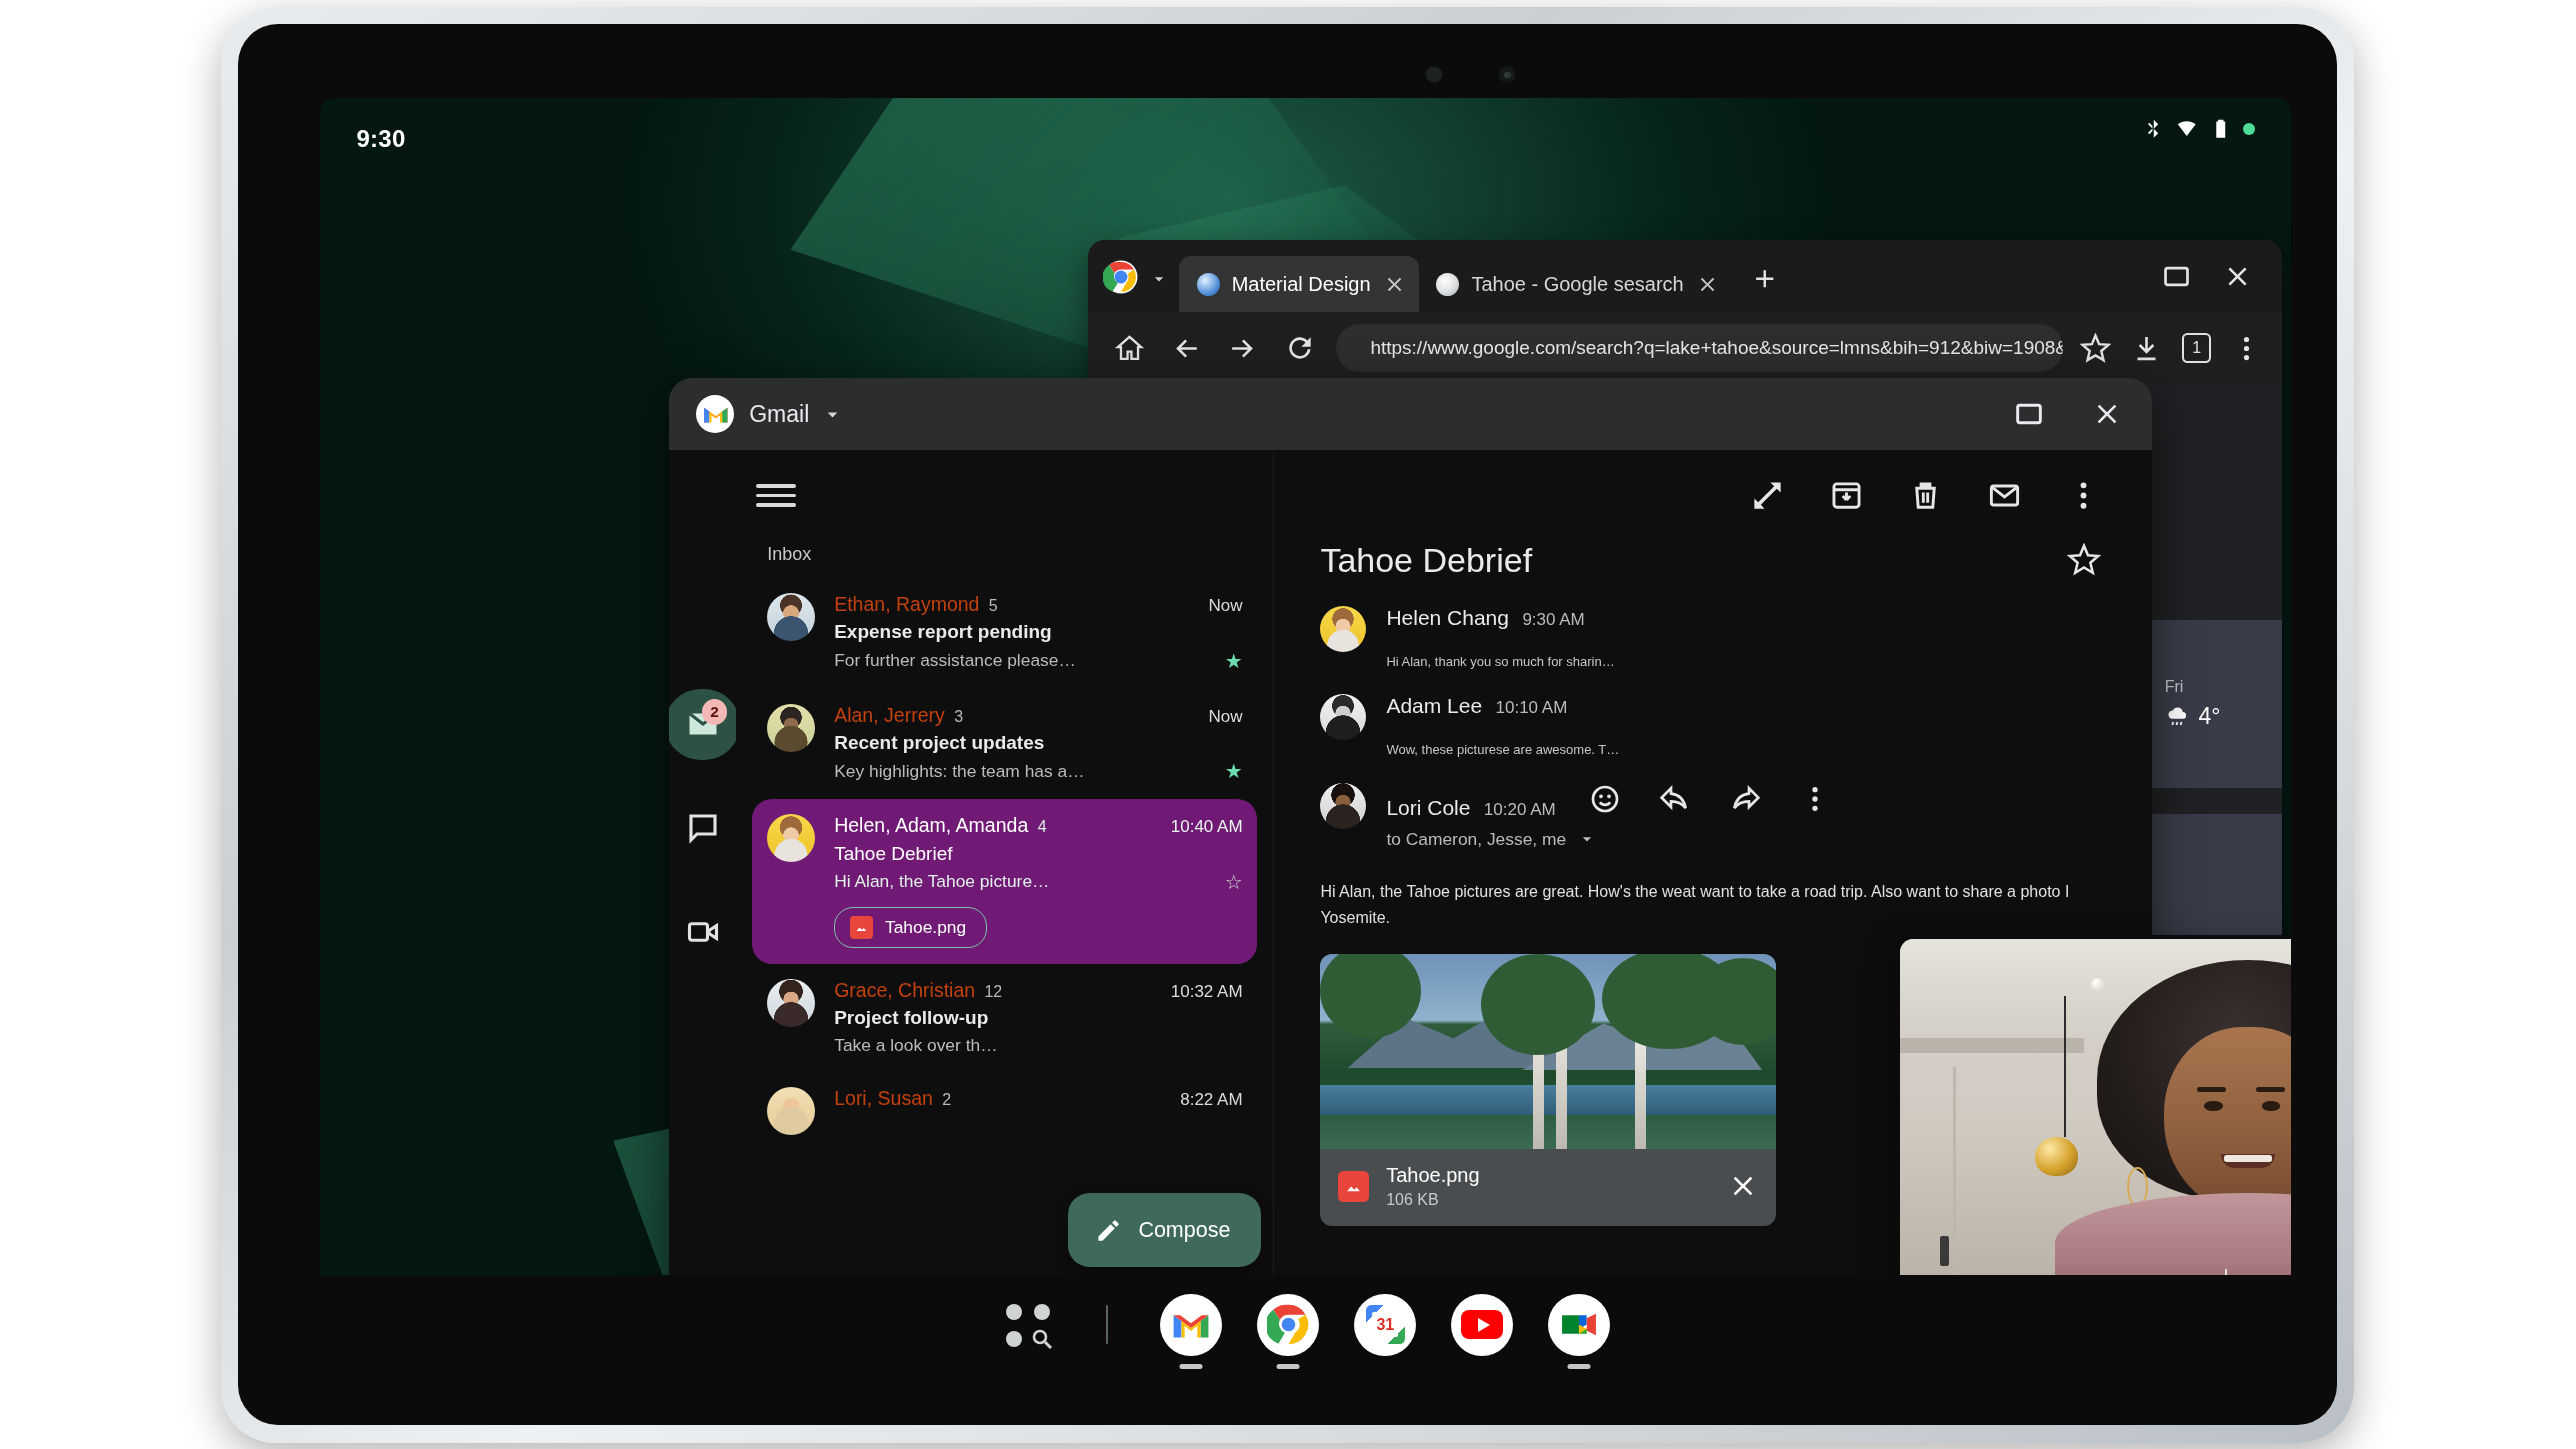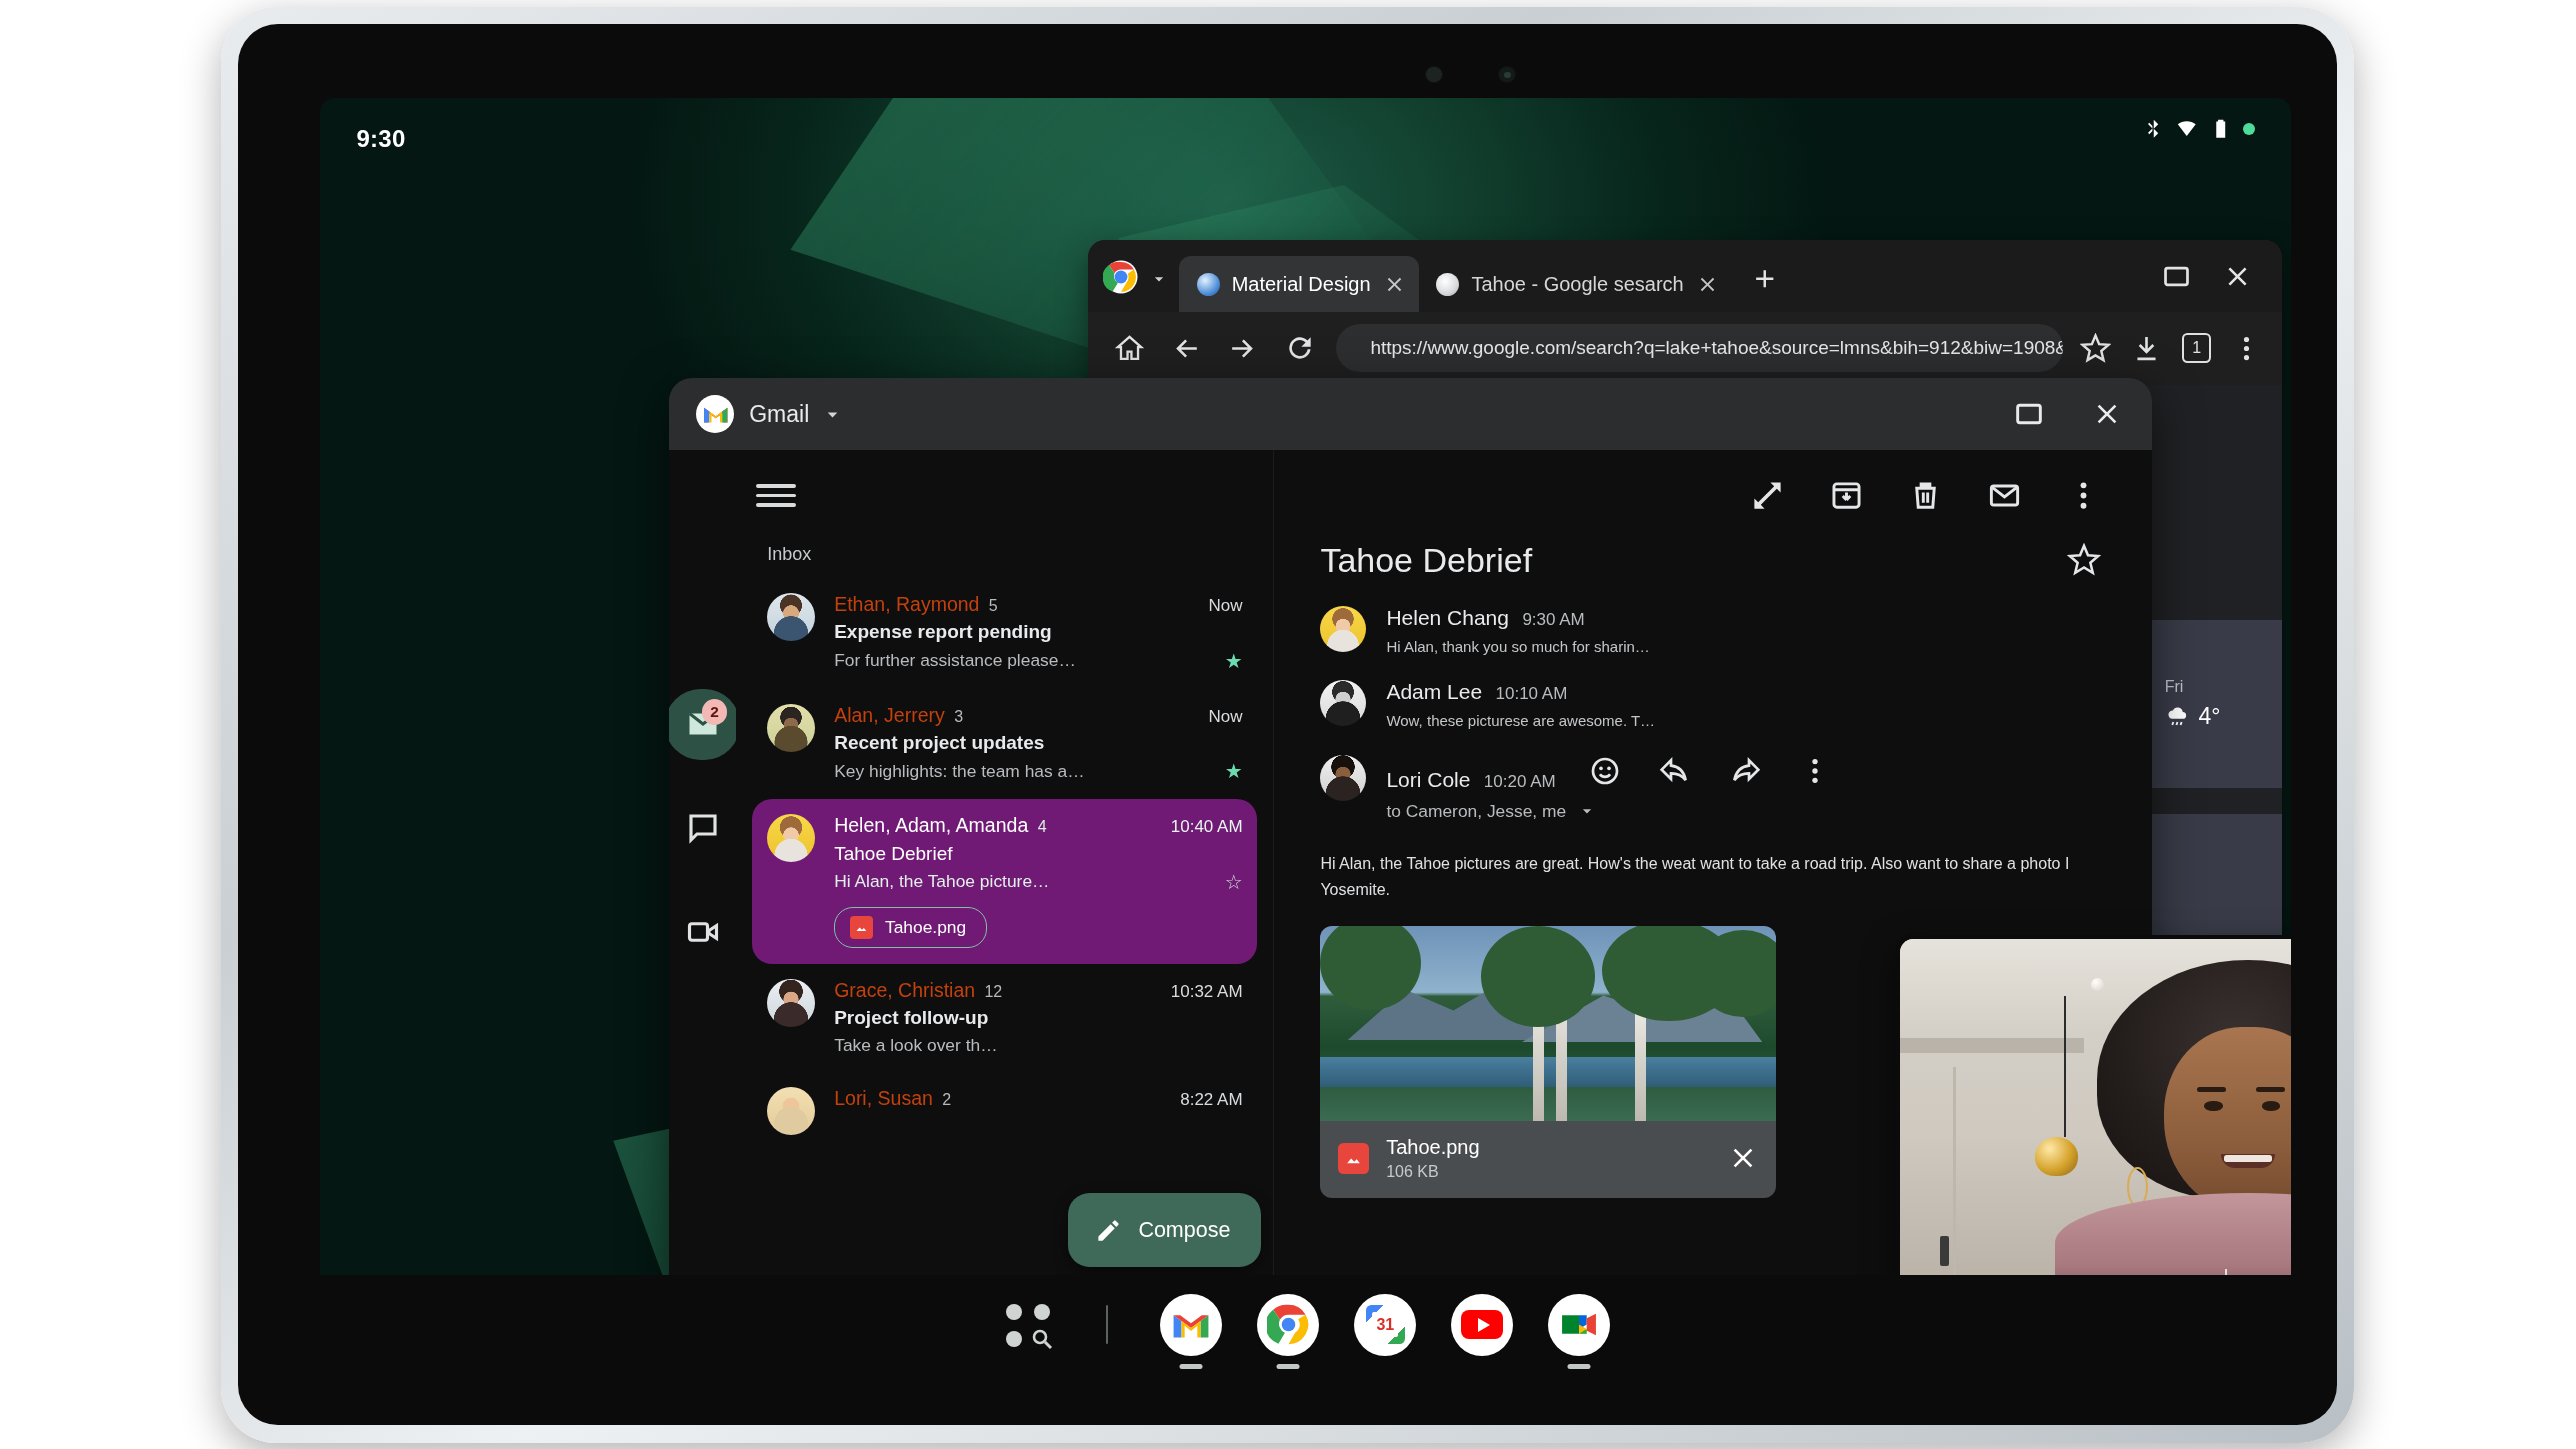--- a/index.html
+++ b/index.html
@@ -253,21 +253,21 @@
   }
   #detail-subject .dtitle{ font-size:34px; color:#e9eaec; }
   #detail-subject .dstar{ margin-left:auto; }
 
   .msg{ display:flex; gap:20px; padding:25.5px 51px 0 46px; }
   .msg .ava{ width:46px;height:46px;border-radius:50%;flex:none;}
   .msg .mbody{ flex:1; min-width:0;}
   .msg .mhead{ display:flex; align-items:baseline; gap:13.4px;}
   .msg .mname{ font-size:21px; color:#e9eaec;text-align:right; }
   .msg .mtime{ font-size:17px; color:#b9bcbe;}
-  .msg .mprev{ font-size:15px; color:#c4c7c9; margin-top:8px; white-space:nowrap; overflow:hidden;}
+  .msg .mprev{ font-size:13px; color:#c4c7c9; margin-top:24px; white-space:nowrap; overflow:hidden;}
   .msg .mto{ font-size:17.4px; color:#b9bcbe; margin-top:9.4px; display:flex; align-items:center; gap:10.7px;}
   .msg-actions{ display:flex; align-items:center; gap:38px; margin-left:20px;}
 
   #msg-text{
     padding:29.5px 81px 0 46px; font-size:16px; color:#dfe1e3; line-height:1.62;
   }
   #attach-area{ margin:23px 0 0 46px; width:456px; position:relative;}
   #attach-photo{
     width:456px; height:195px; border-radius:12px 12px 0 0; overflow:hidden;
     background:linear-gradient(180deg,#6f93b8 0%, #8fb2cd 34%, #2f5d3c 36%, #1d4a2c 62%, #3b6b52 100%);

